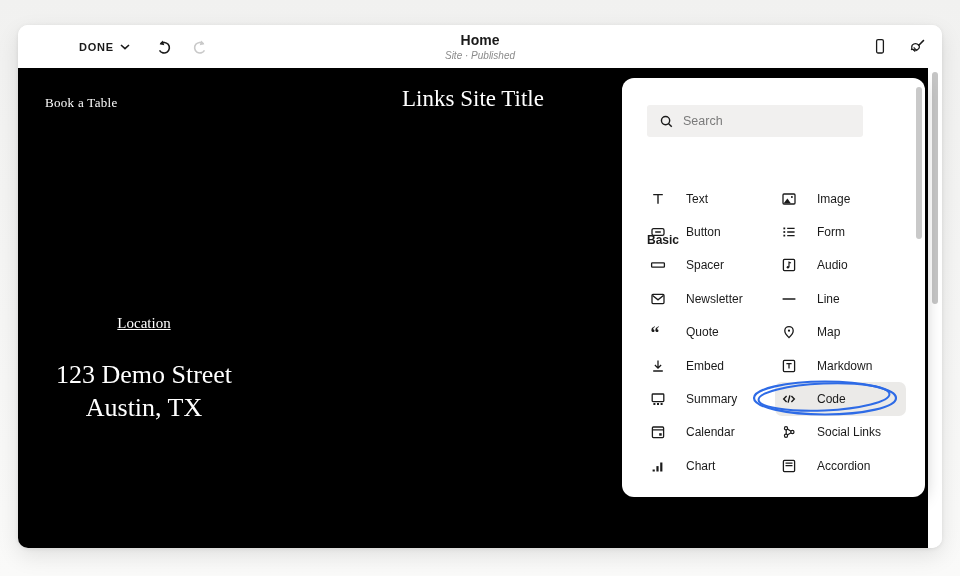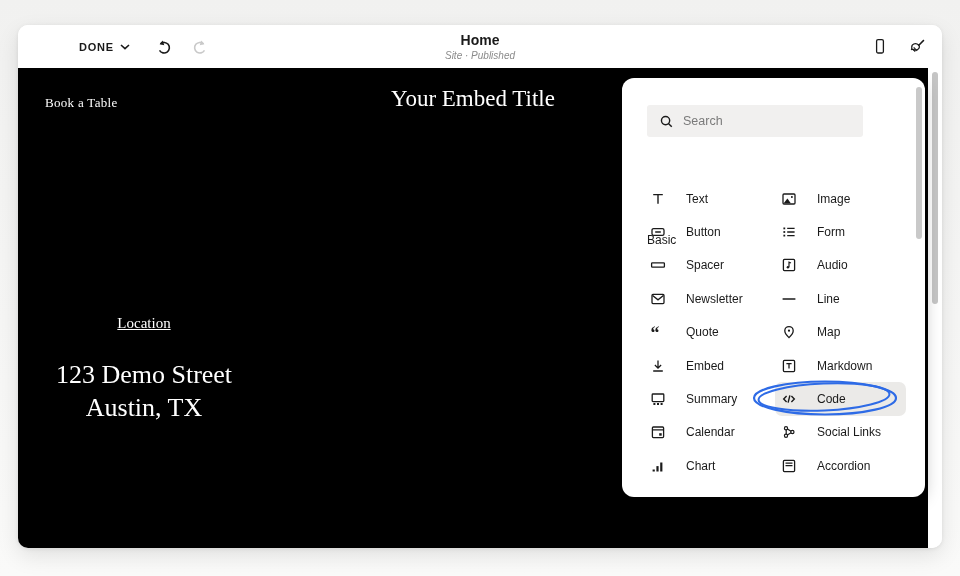--- a/index.html
+++ b/index.html
@@ -71,21 +71,21 @@
     background:#f1f0ef; border-radius:3px; display:flex; align-items:center;
     padding-left:12px; gap:9px;
   }
   .search-box svg { flex:0 0 auto; color:#1a1a1a; }
   .search-input {
     border:none; background:transparent; outline:none; width:180px;
     font-family:inherit; font-size:12.5px; color:#333;
   }
   .search-input::placeholder { color:#7a7a7a; }
   .section-label {
-    position:absolute; left:25px; top:155px; font-size:12px; font-weight:400; color:#1a1a1a;
+    position:absolute; left:25px; top:155px; font-size:12px; font-weight:700; color:#1a1a1a;
   }
   .grid {
     position:absolute; left:22px; top:104px; width:262px;
     display:grid; grid-template-columns:131px 131px; grid-auto-rows:33.4px;
     align-items:stretch;
   }
   .item {
     display:flex; align-items:center; gap:20px; padding-left:6px;
     border-radius:7px; cursor:pointer;
   }
@@ -142,21 +142,21 @@
           <path d="M5.7 9.4l3.5 3.5M4.7 11.1l2.5 2.5" stroke="currentColor" stroke-width="1.1" fill="none"></path>
         </svg>
       </button>
     </div>
   </div>
 
   <div class="content">
 
     <div class="canvas">
       <a class="book-link" href="#">Book a Table</a>
-      <div class="site-title">Your Embed Title</div>
+      <div class="site-title">Links Site Title</div>
       <div class="location-block">
         <div class="location-heading">Location</div>
         <div class="address-line">123 Demo Street</div>
         <div class="address-line">Austin, TX</div>
       </div>
     </div>
 
     <div class="gutter">
       <div class="gutter-thumb"></div>
     </div>

